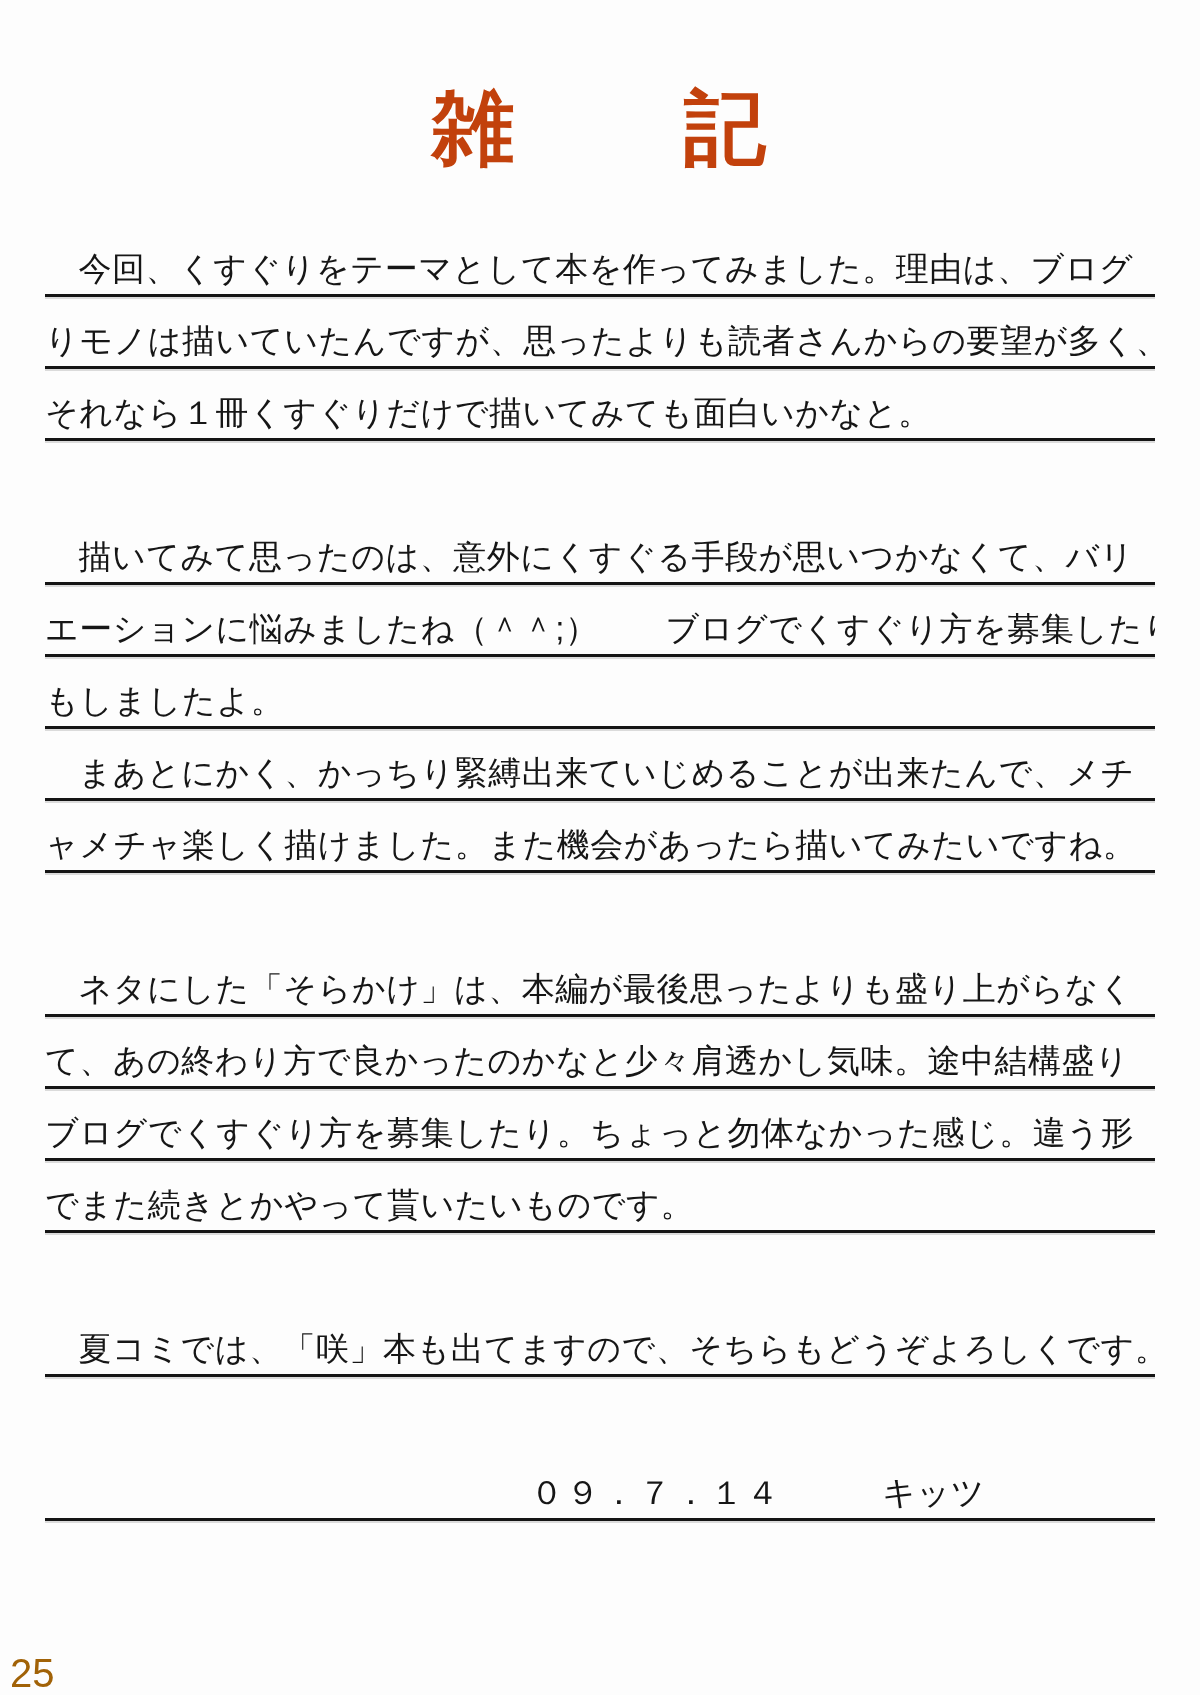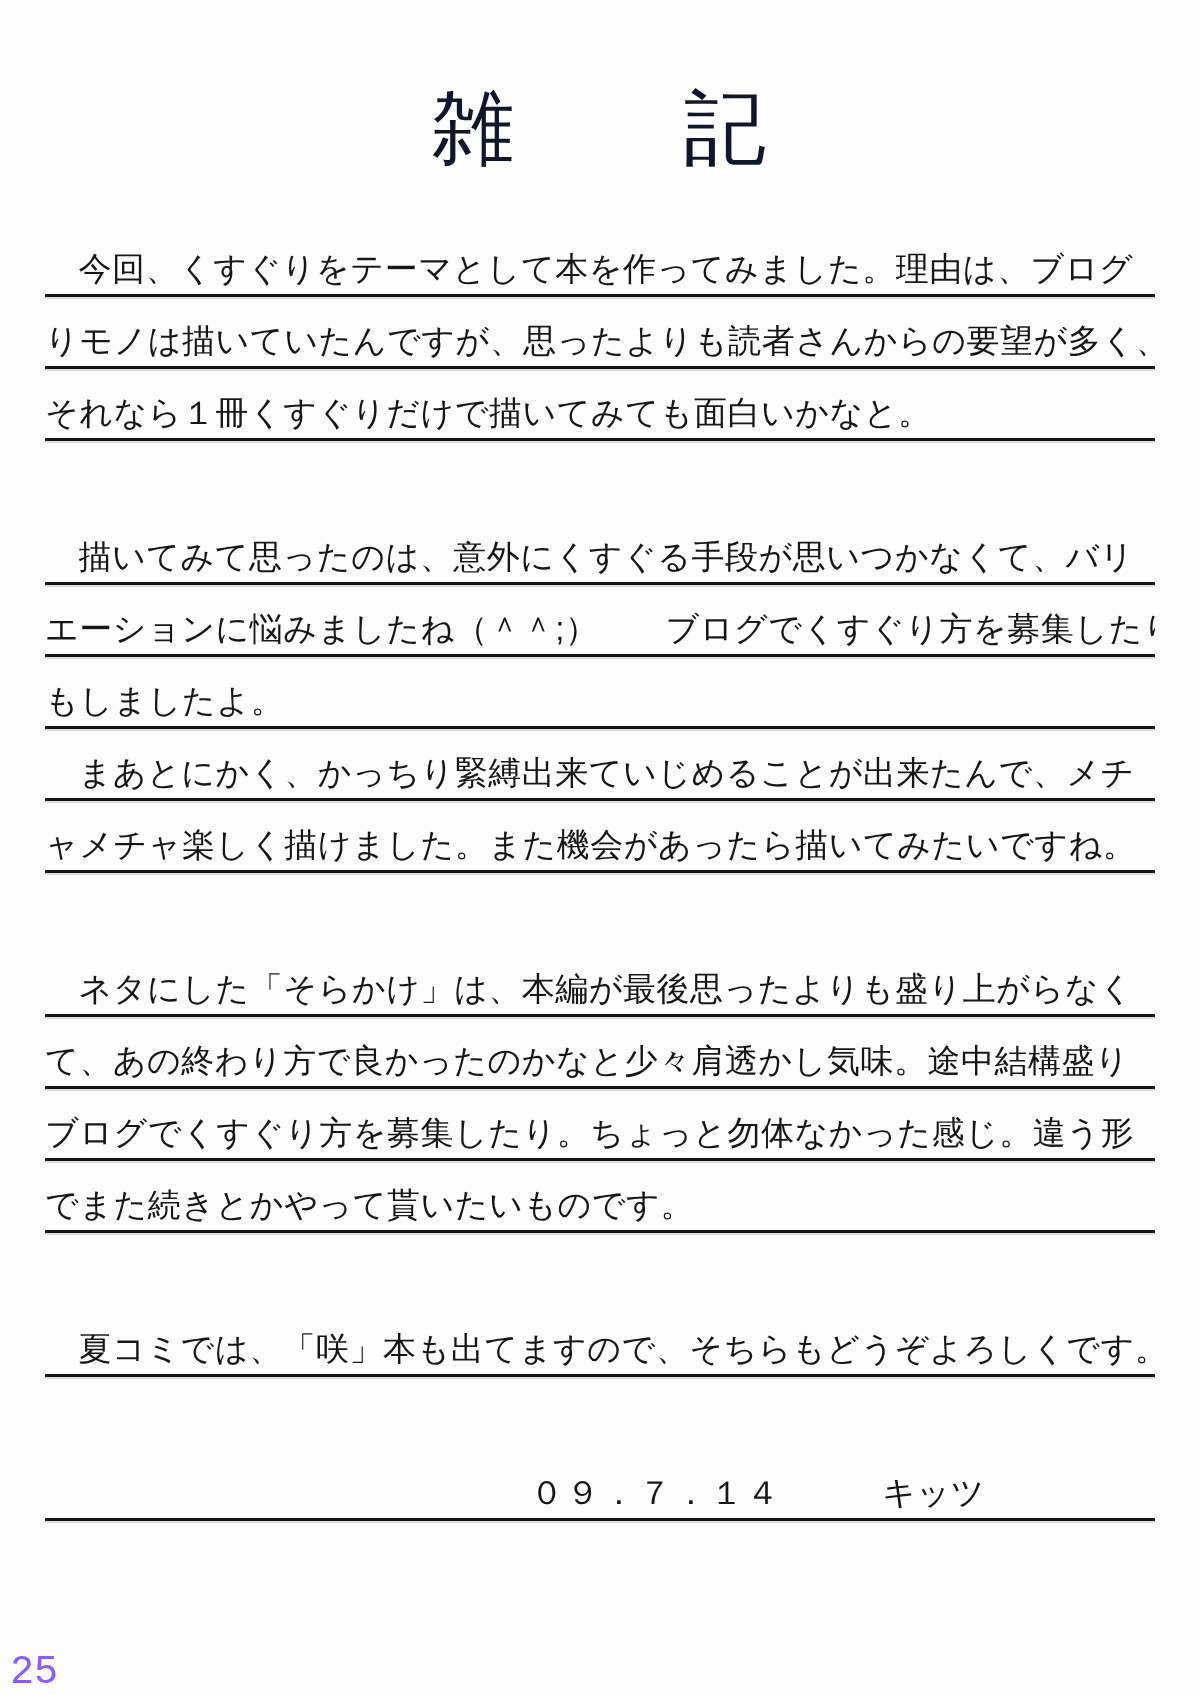--- a/index.html
+++ b/index.html
@@ -17,25 +17,25 @@
     color: #161616;
   }
   .title {
     position: absolute;
     top: 78px;
     left: 0;
     width: 100%;
     margin: 0;
     text-align: center;
     font-family: "Liberation Serif", "DejaVu Serif", serif;
-    font-weight: 400;
+    font-weight: 700;
     font-size: 82px;
     letter-spacing: 2px;
     line-height: 1.25;
-    color: #0f172a;
+    color: #c2410c;
   }
   .content {
     position: absolute;
     top: 225px;
     left: 45px;
     width: 1110px;
   }
   .line {
     box-sizing: border-box;
     height: 72px;
@@ -58,23 +58,23 @@
   }
   .sig-date { letter-spacing: 3px; text-align: right; }
   .sig-gap {
     display: inline-block;
     width: 100px;
   }
   .page-number {
     position: absolute;
     left: 10px;
     bottom: 2px;
-    font-family: Liberation Mono, monospace;
+    font-family: Liberation Sans, sans-serif;
     font-size: 40px;
-    color: #8b5cf6;
+    color: #a16207;
     line-height: 1;
   }
 </style>
 </head>
 <body>
 
 <div class="page">
 
   <h1 class="title">雑　　記</h1>
 

